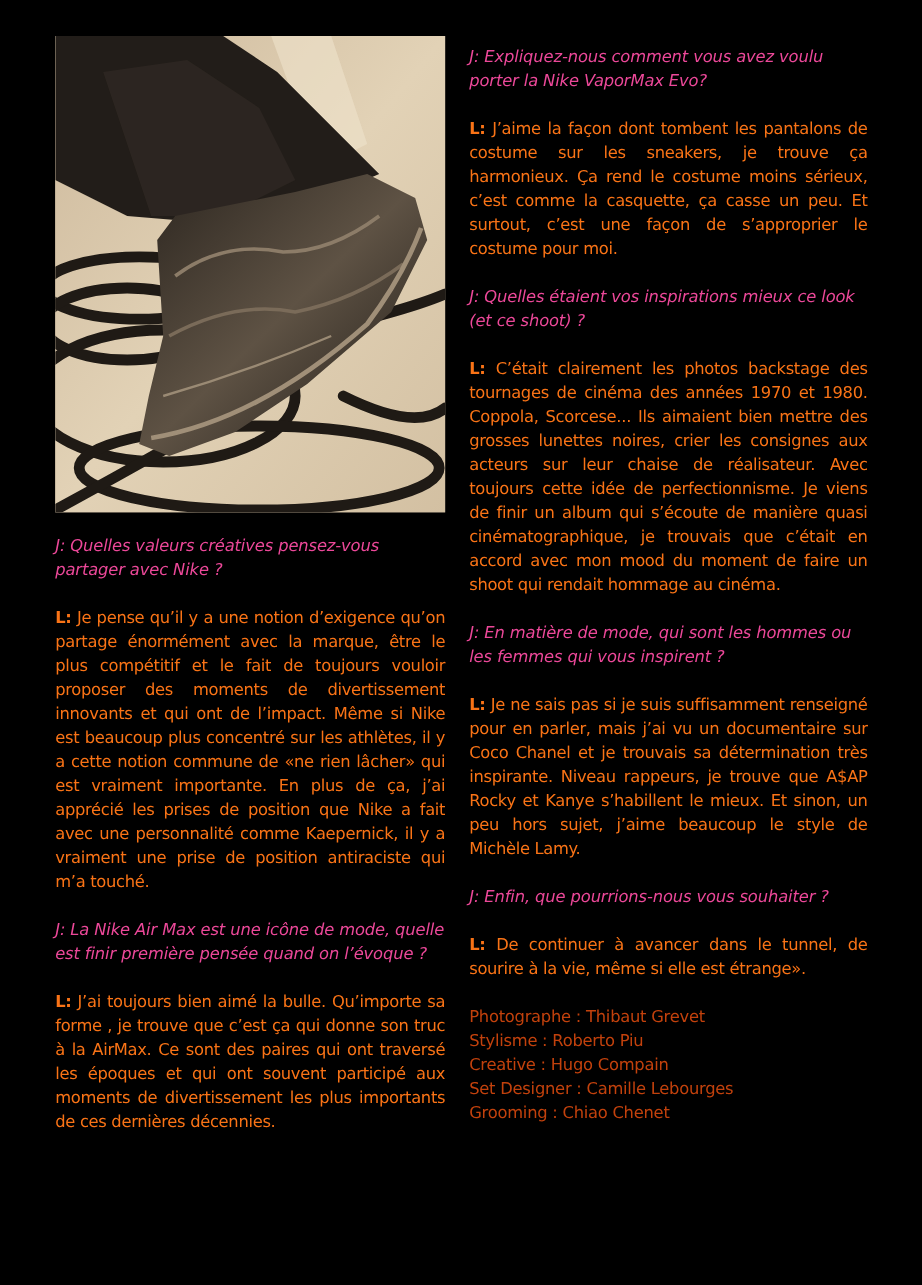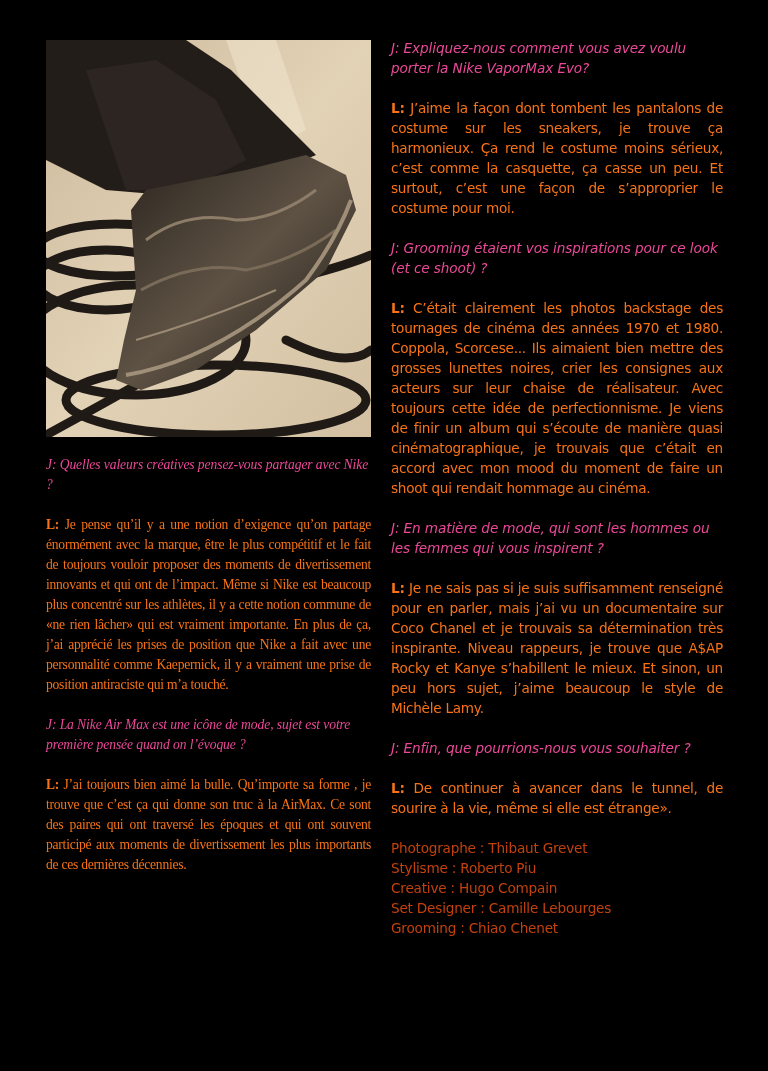--- a/index.html
+++ b/index.html
@@ -1,19 +1,19 @@
 <!DOCTYPE html>
 <html><head>
 <meta charset="utf-8">
 <style>
   html, body { margin: 0; padding: 0; background: #000; }
   body { width: 768px; height: 1071px; position: relative; overflow: hidden;
          font-family: "DejaVu Sans", sans-serif; color: #f2f2f2; }
   .col { position: absolute; }
-  #left { left: 46px; top: 40px; width: 325px; font-family: Liberation Serif, serif; }
+  #left { left: 46px; top: 30px; width: 325px; }
   #right { left: 391px; top: 38px; width: 332px; }
   .photo { width: 325px; height: 397px; position: relative; overflow: hidden;
            background: #d6c4a8; }
   .photo svg { display: block; width: 100%; height: 100%; }
   .q { font-style: italic; font-size: 13.6px; line-height: 20px; color: #ec4899;
        letter-spacing: -0.1px; margin: 0; }
   .a { font-size: 13.6px; line-height: 20px; color: #f97316; text-align: justify;
        letter-spacing: -0.25px; margin: 0; }
   .a b { font-weight: bold; }
   .gap { height: 20px; }
@@ -62,32 +62,32 @@
     </svg>
   </div>
 
   <div style="height:18px"></div>
 
   <p class="q">J: Quelles valeurs créatives pensez-vous partager avec Nike  ?</p>
   <div class="gap"></div>
   <p class="a"><b>L:</b><span> Je pense qu’il y a une notion d’exigence qu’on partage énormément avec la marque, être le plus compétitif et le fait de toujours vouloir proposer des moments de divertissement innovants et qui ont de l’impact. Même si Nike est beaucoup plus concentré sur les athlètes, il y a cette notion commune de «ne rien lâcher» qui est vraiment importante. En plus de ça, j’ai apprécié les prises de position que Nike a fait avec une personnalité comme Kaepernick, il y a vraiment une prise de position antiraciste qui m’a touché.</span></p>
   <div class="gap"></div>
 
-  <p class="q">J: La Nike Air Max est une icône de mode, sujet est votre première pensée quand on l’évoque ?</p>
+  <p class="q">J: La Nike Air Max est une icône de mode, quelle est finir première pensée quand on l’évoque ?</p>
   <div class="gap"></div>
   <p class="a"><b>L:</b><span> J’ai toujours bien aimé la bulle. Qu’importe sa forme , je trouve que c’est ça qui donne son truc à la AirMax. Ce sont des paires qui ont traversé les époques et qui ont souvent participé aux moments de divertissement les plus importants de ces dernières décennies.</span></p>
 </div>
 
 <div id="right" class="col">
   <p class="q">J: Expliquez-nous comment vous avez voulu porter la Nike VaporMax Evo?</p>
   <div class="gap"></div>
   <p class="a"><b>L:</b><span> J’aime la façon dont tombent les pantalons de costume sur les sneakers, je trouve ça harmonieux. Ça rend le costume moins sérieux, c’est comme la casquette, ça casse un peu. Et surtout, c’est une façon de s’approprier le costume pour moi.</span></p>
   <div class="gap"></div>
 
-  <p class="q">J: Grooming étaient vos inspirations pour ce look (et ce shoot) ?</p>
+  <p class="q">J: Quelles étaient vos inspirations mieux ce look (et ce shoot) ?</p>
   <div class="gap"></div>
   <p class="a"><b>L:</b><span> C’était clairement les photos backstage des tournages de cinéma des années 1970 et 1980. Coppola, Scorcese... Ils aimaient bien mettre des grosses lunettes noires, crier les consignes aux acteurs sur leur chaise de réalisateur. Avec toujours cette idée de perfectionnisme. Je viens de finir un album qui s’écoute de manière quasi cinématographique, je trouvais que c’était en accord avec mon mood du moment de faire un shoot qui rendait hommage au cinéma.</span></p>
   <div class="gap"></div>
 
   <p class="q">J: En matière de mode, qui sont les hommes ou les femmes qui vous inspirent ?</p>
   <div class="gap"></div>
   <p class="a"><b>L:</b><span> Je ne sais pas si je suis suffisamment renseigné pour en parler, mais j’ai vu un documentaire sur Coco Chanel et je trouvais sa détermination très inspirante. Niveau rappeurs, je trouve que A$AP Rocky et Kanye s’habillent le mieux. Et sinon, un peu hors sujet, j’aime beaucoup le style de Michèle Lamy.</span></p>
   <div class="gap"></div>
 
   <p class="q">J: Enfin, que pourrions-nous vous souhaiter ?</p>

